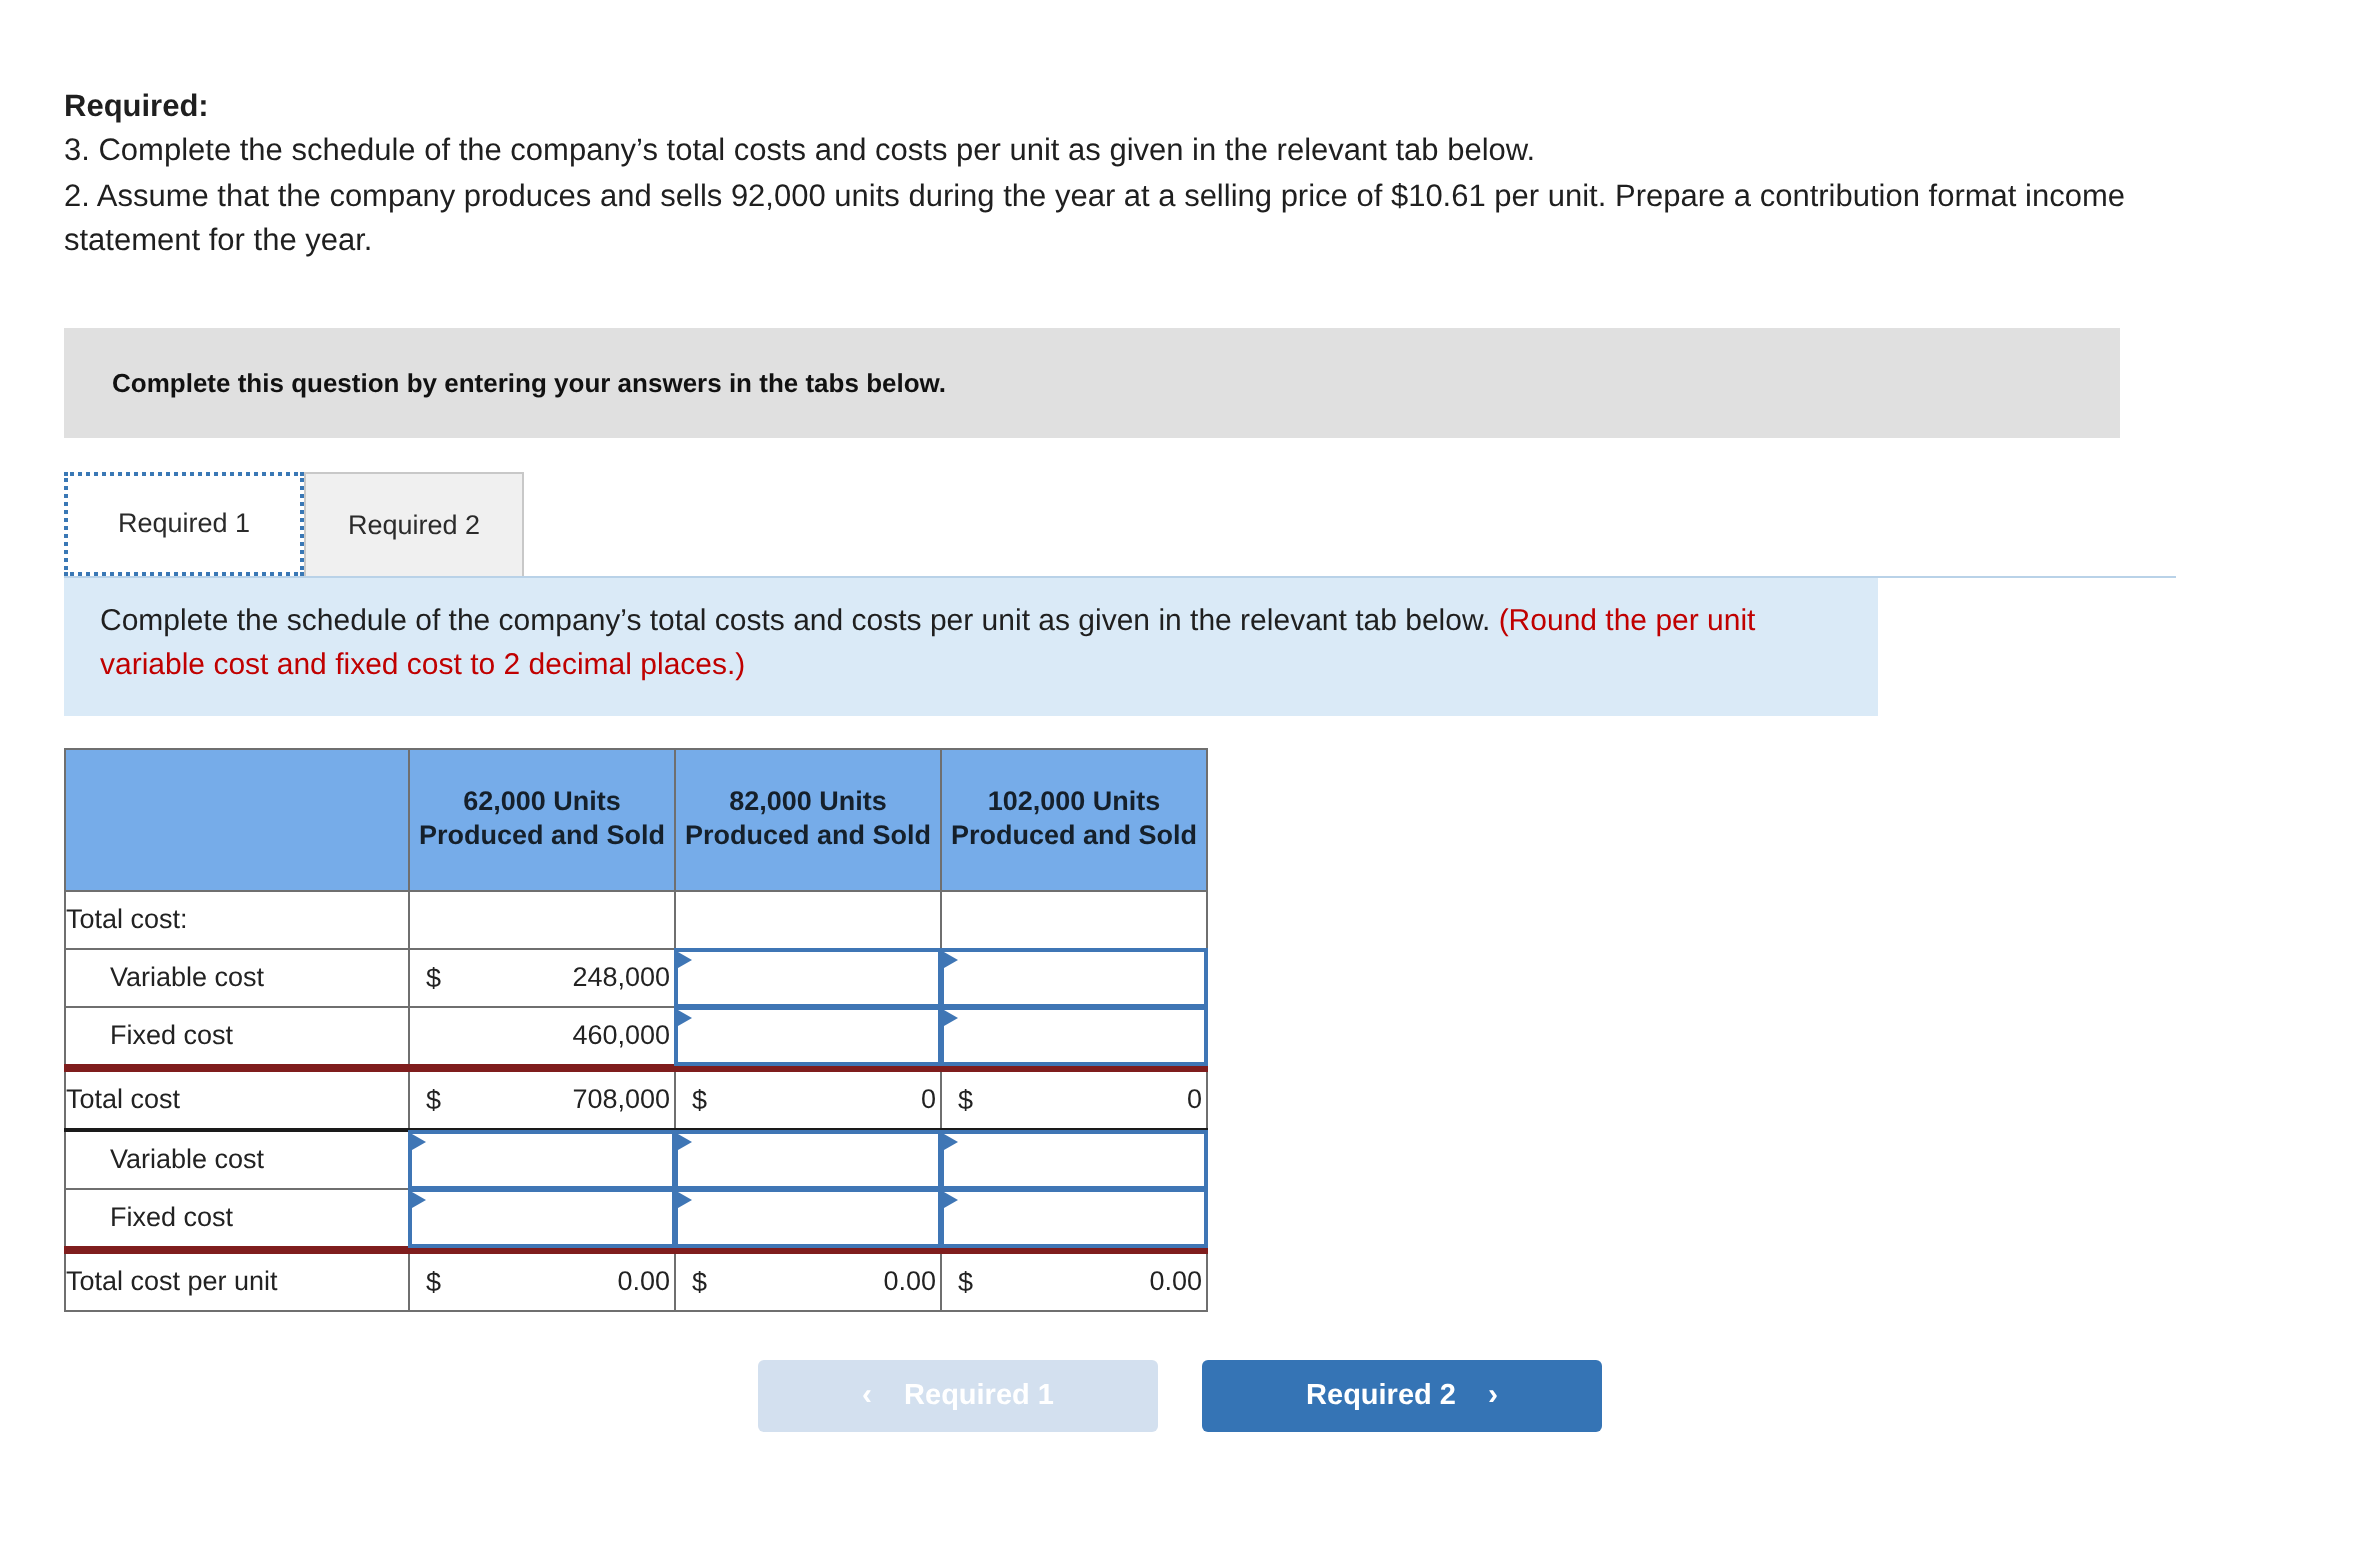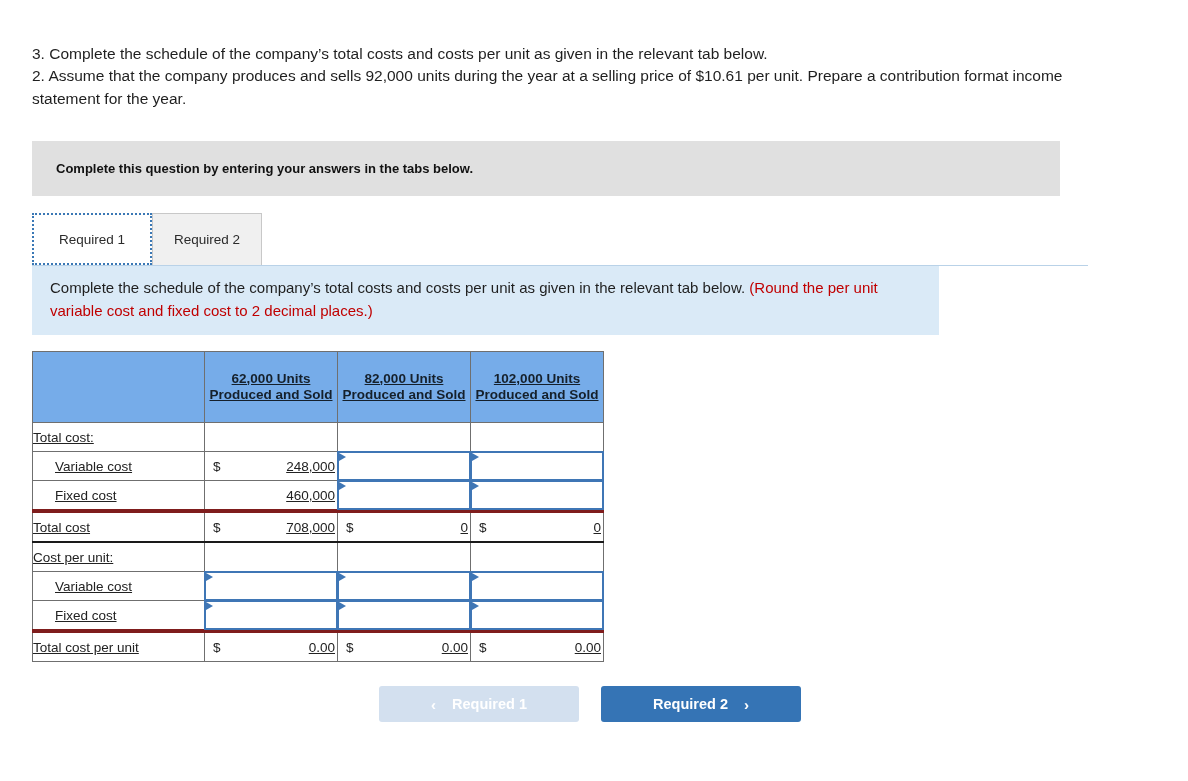--- a/index.html
+++ b/index.html
@@ -117,21 +117,20 @@
   table.sched col.c1 { width: 133px; }
   table.sched col.c2 { width: 133px; }
   table.sched col.c3 { width: 133px; }
 
   table.sched th,
   table.sched td {
     border: 1px solid #6f6f6f;
     padding: 0;
     height: 28px;
     vertical-align: middle;
-    text-decoration: underline;
   }
   table.sched thead th {
     background: #76ace9;
     color: #15202b;
     font-weight: bold;
     font-size: 13.5px;
     line-height: 1.25;
     height: 66px;
     text-align: center;
     padding: 2px 4px;
@@ -230,20 +229,21 @@
   }
   .chev { font-size: 15px; font-weight: bold; line-height: 1; }
 </style>
 </head>
 <body>
 
 <div class="page">
 
 
   <div class="required-block">
+    <span class="required-title">Required:</span>
     <span class="req-line">3. Complete the schedule of the company’s total costs and costs per unit as given in the relevant tab below.</span>
     <span class="req-line">2. Assume that the company produces and sells 92,000 units during the year at a selling price of $10.61 per unit. Prepare a contribution format income statement for the year.</span>
   </div>
 
   <div class="banner">
     <span class="banner-text">Complete this question by entering your answers in the tabs below.</span>
   </div>
 
   <div class="tabstrip">
     <div class="tab tab-1 active">
@@ -321,26 +321,20 @@
             <td class="valcell">
               <span class="cur">$</span>
               <span class="num">0</span>
             </td>
             <td class="valcell">
               <span class="cur">$</span>
               <span class="num">0</span>
             </td>
           </tr>
           <tr>
-            <td class="lbl">Cost per unit:</td>
-            <td class="valcell"></td>
-            <td class="valcell"></td>
-            <td class="valcell"></td>
-          </tr>
-          <tr>
             <td class="lbl indent">Variable cost</td>
             <td class="inputcell">
               <div class="box"></div>
               <span class="flag"></span>
             </td>
             <td class="inputcell">
               <div class="box"></div>
               <span class="flag"></span>
             </td>
             <td class="inputcell">

